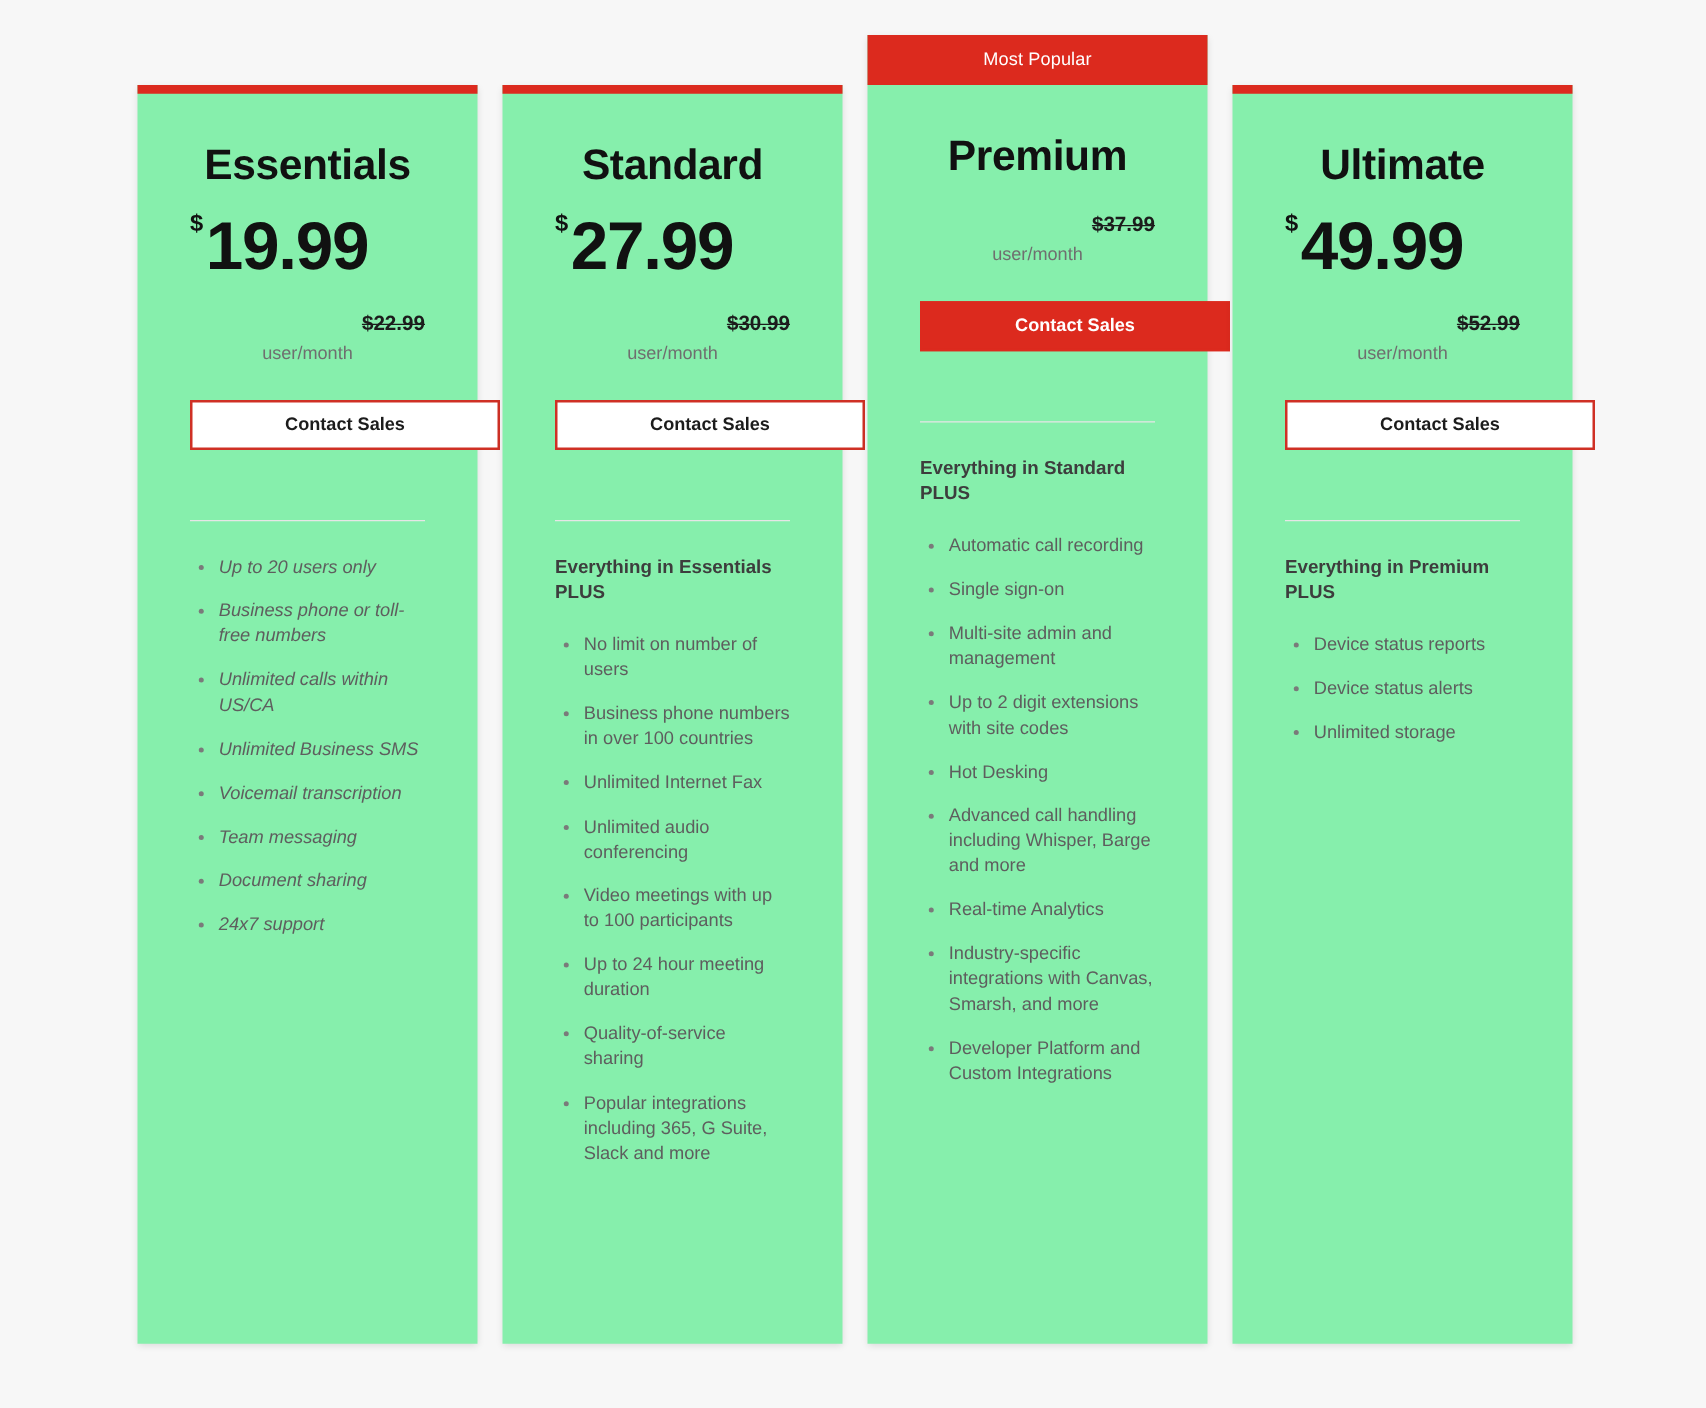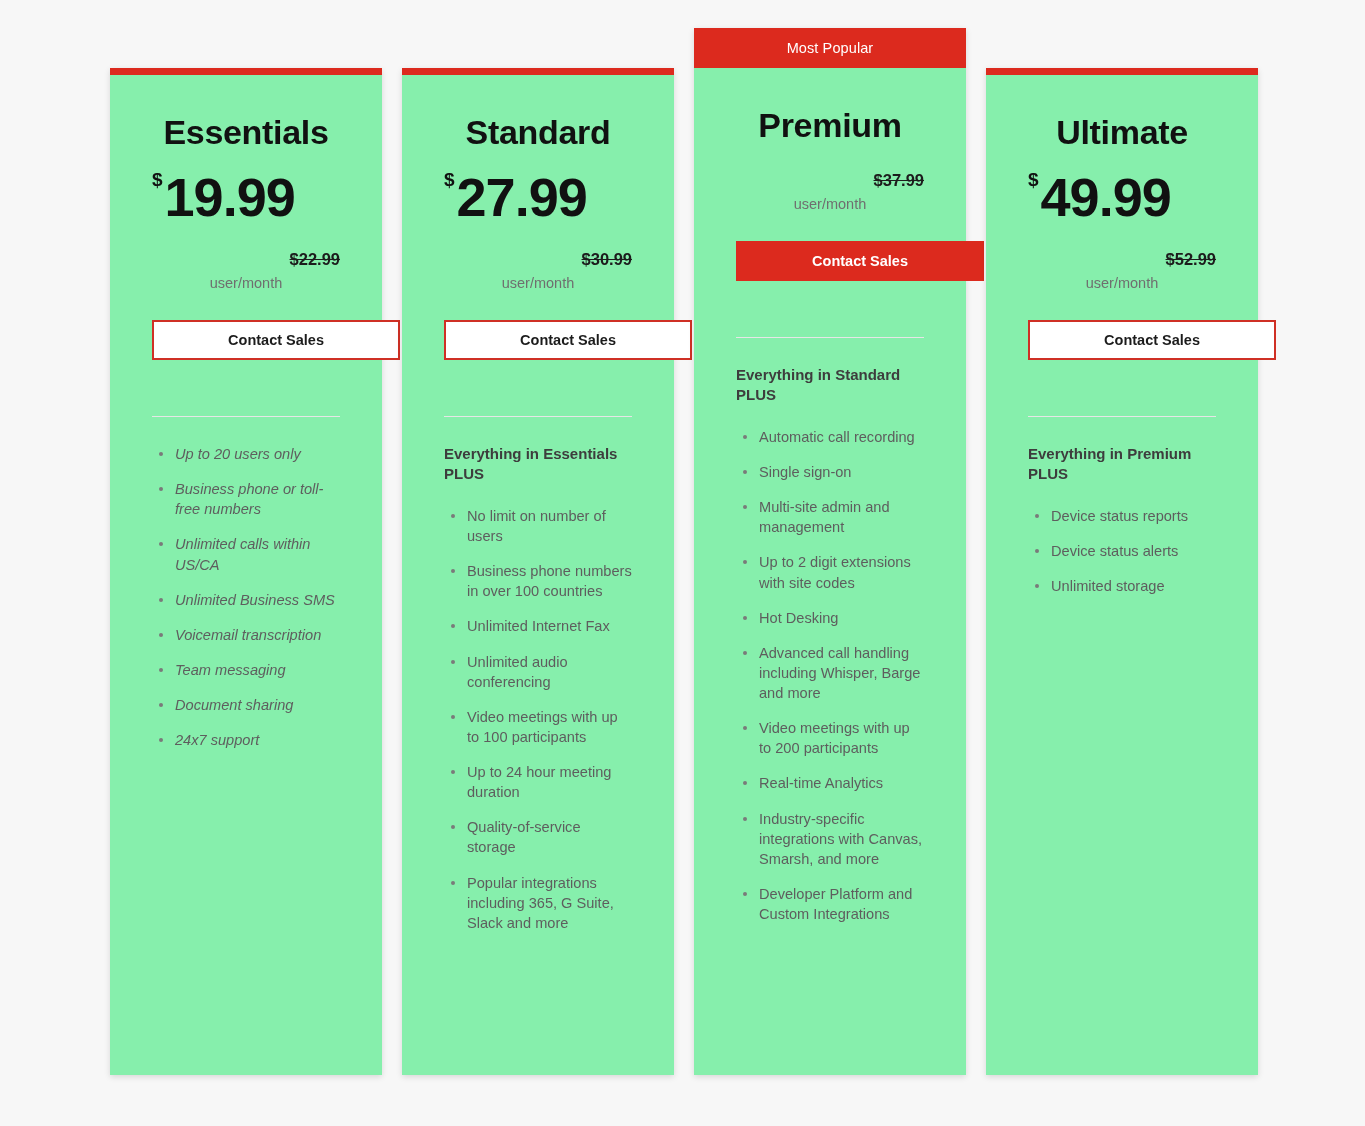--- a/index.html
+++ b/index.html
@@ -196,42 +196,41 @@
           <button class="cta">Contact Sales</button>
           <div class="divider"></div>
           <div class="feat-head">Everything in Essentials PLUS</div>
           <ul class="features">
             <li>No limit on number of users</li>
             <li>Business phone numbers in over 100 countries</li>
             <li>Unlimited Internet Fax</li>
             <li>Unlimited audio conferencing</li>
             <li>Video meetings with up to 100 participants</li>
             <li>Up to 24 hour meeting duration</li>
-            <li>Quality-of-service storage</li>
+            <li>Quality-of-service sharing</li>
             <li>Popular integrations including 365, G Suite, Slack and more</li>
           </ul>
         </div>
       </div>
       <div class="card featured">
         <div class="badge">Most Popular</div>
         <div class="card-body">
           <div class="plan-name">Premium</div>
           <div class="old-price">$37.99</div>
           <div class="per-unit">user/month</div>
           <button class="cta">Contact Sales</button>
           <div class="divider"></div>
           <div class="feat-head">Everything in Standard PLUS</div>
           <ul class="features">
             <li>Automatic call recording</li>
             <li>Single sign-on</li>
             <li>Multi-site admin and management</li>
             <li>Up to 2 digit extensions with site codes</li>
             <li>Hot Desking</li>
             <li>Advanced call handling including Whisper, Barge and more</li>
-            <li>Video meetings with up to 200 participants</li>
             <li>Real-time Analytics</li>
             <li>Industry-specific integrations with Canvas, Smarsh, and more</li>
             <li>Developer Platform and Custom Integrations</li>
           </ul>
         </div>
       </div>
       <div class="card">
         <div class="topbar"></div>
         <div class="card-body">
           <div class="plan-name">Ultimate</div>

